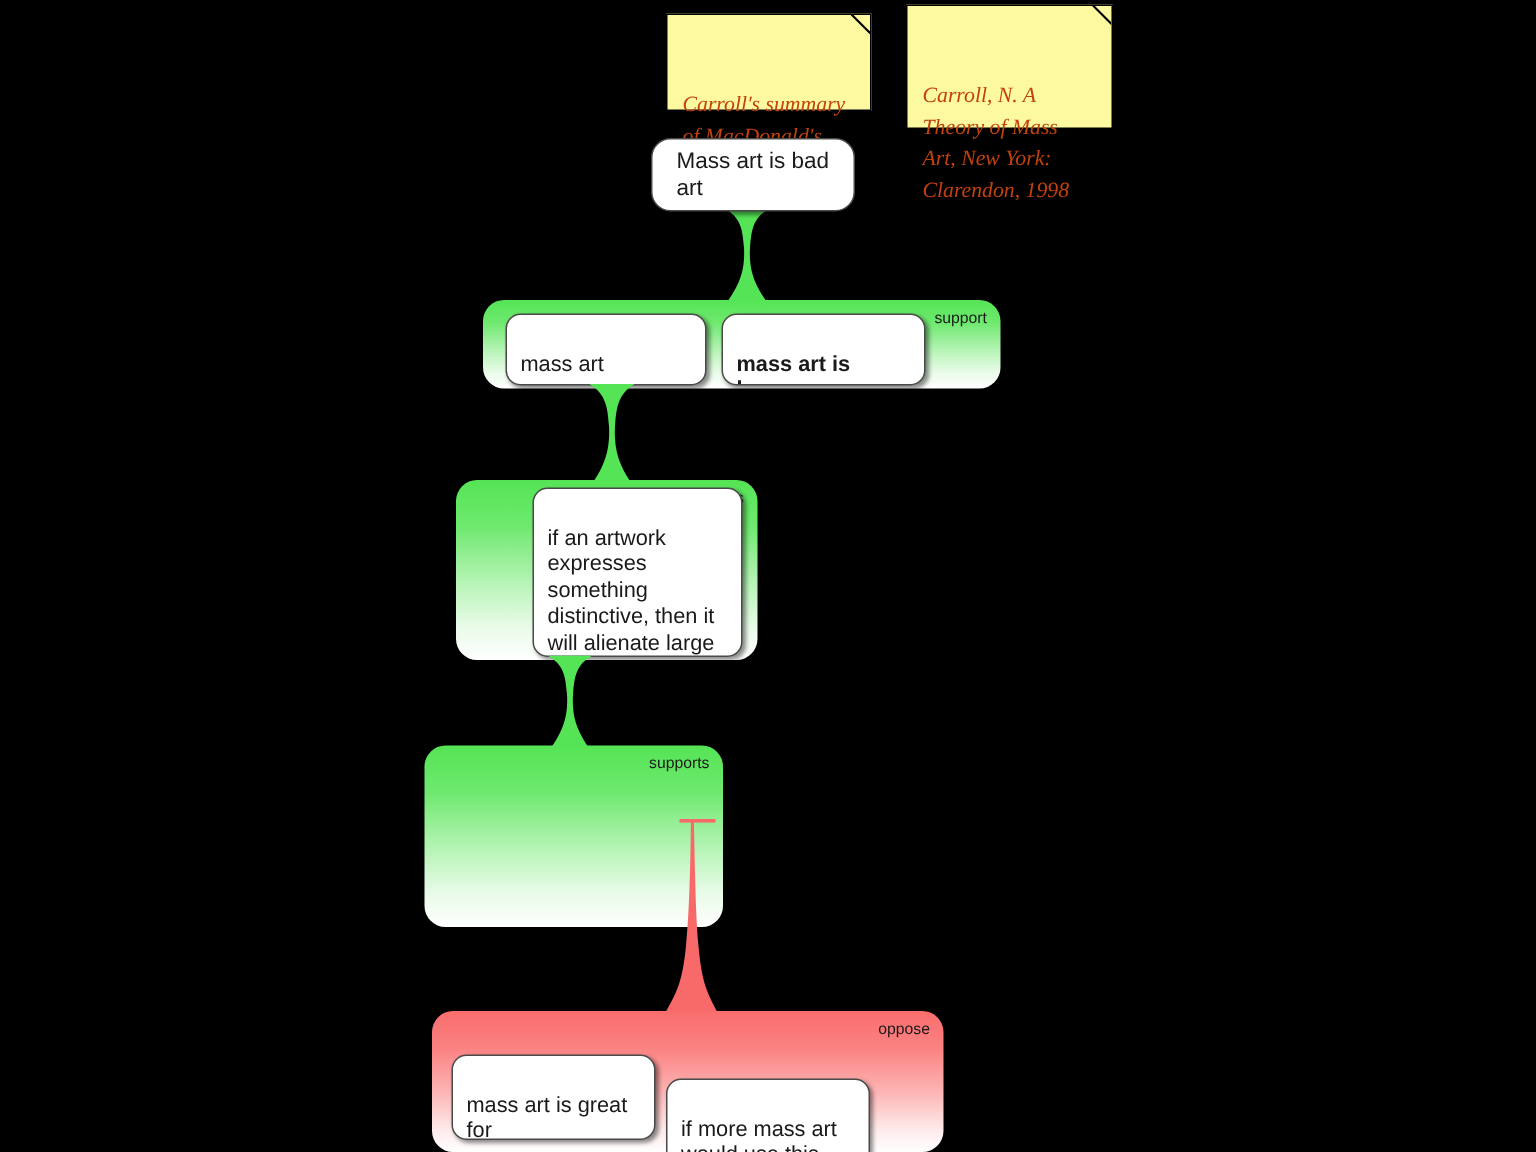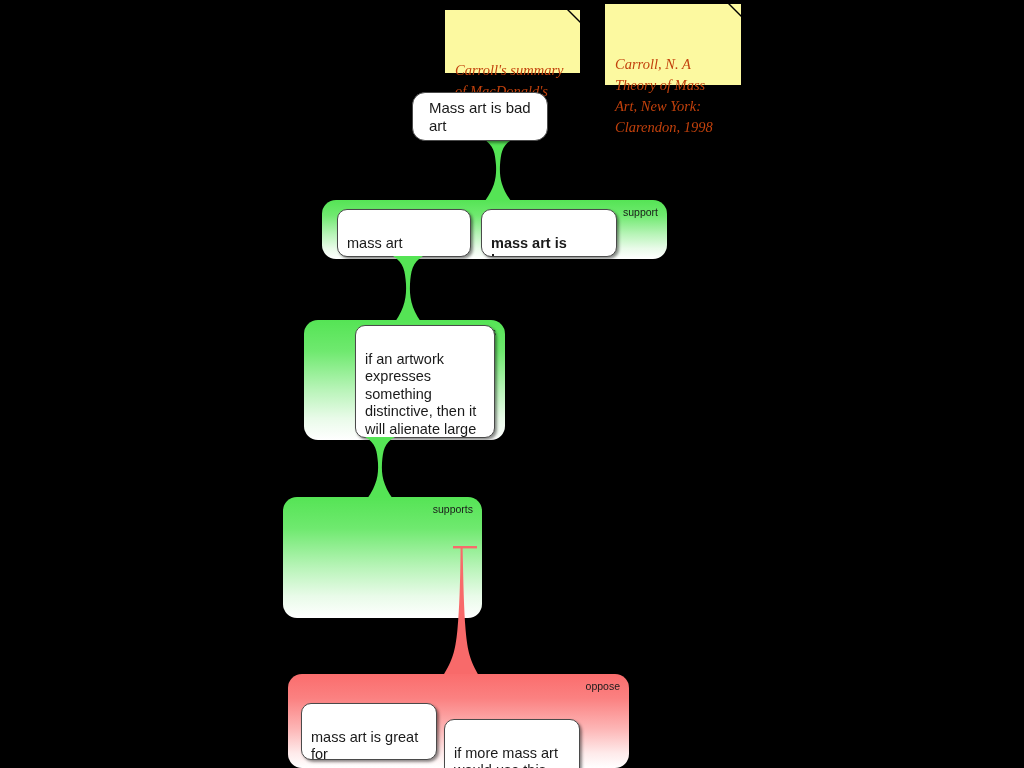--- a/index.html
+++ b/index.html
@@ -187,17 +187,17 @@
 cultures</span>
   </div>
   <div class="card" style="left:444px; top:719px; width:136px; height:85px;">
     <span>if more mass art
 would use this type
 of humor, it
 wouldn't be so
 alienating</span>
   </div>
 
-  <div class="card root" style="left:412px; top:92px; width:136px; height:49px;">
+  <div class="card root" style="left:434px; top:92px; width:136px; height:49px;">
     <span>Mass art is bad art</span>
   </div>
 
 </div>
 
 </body></html>

